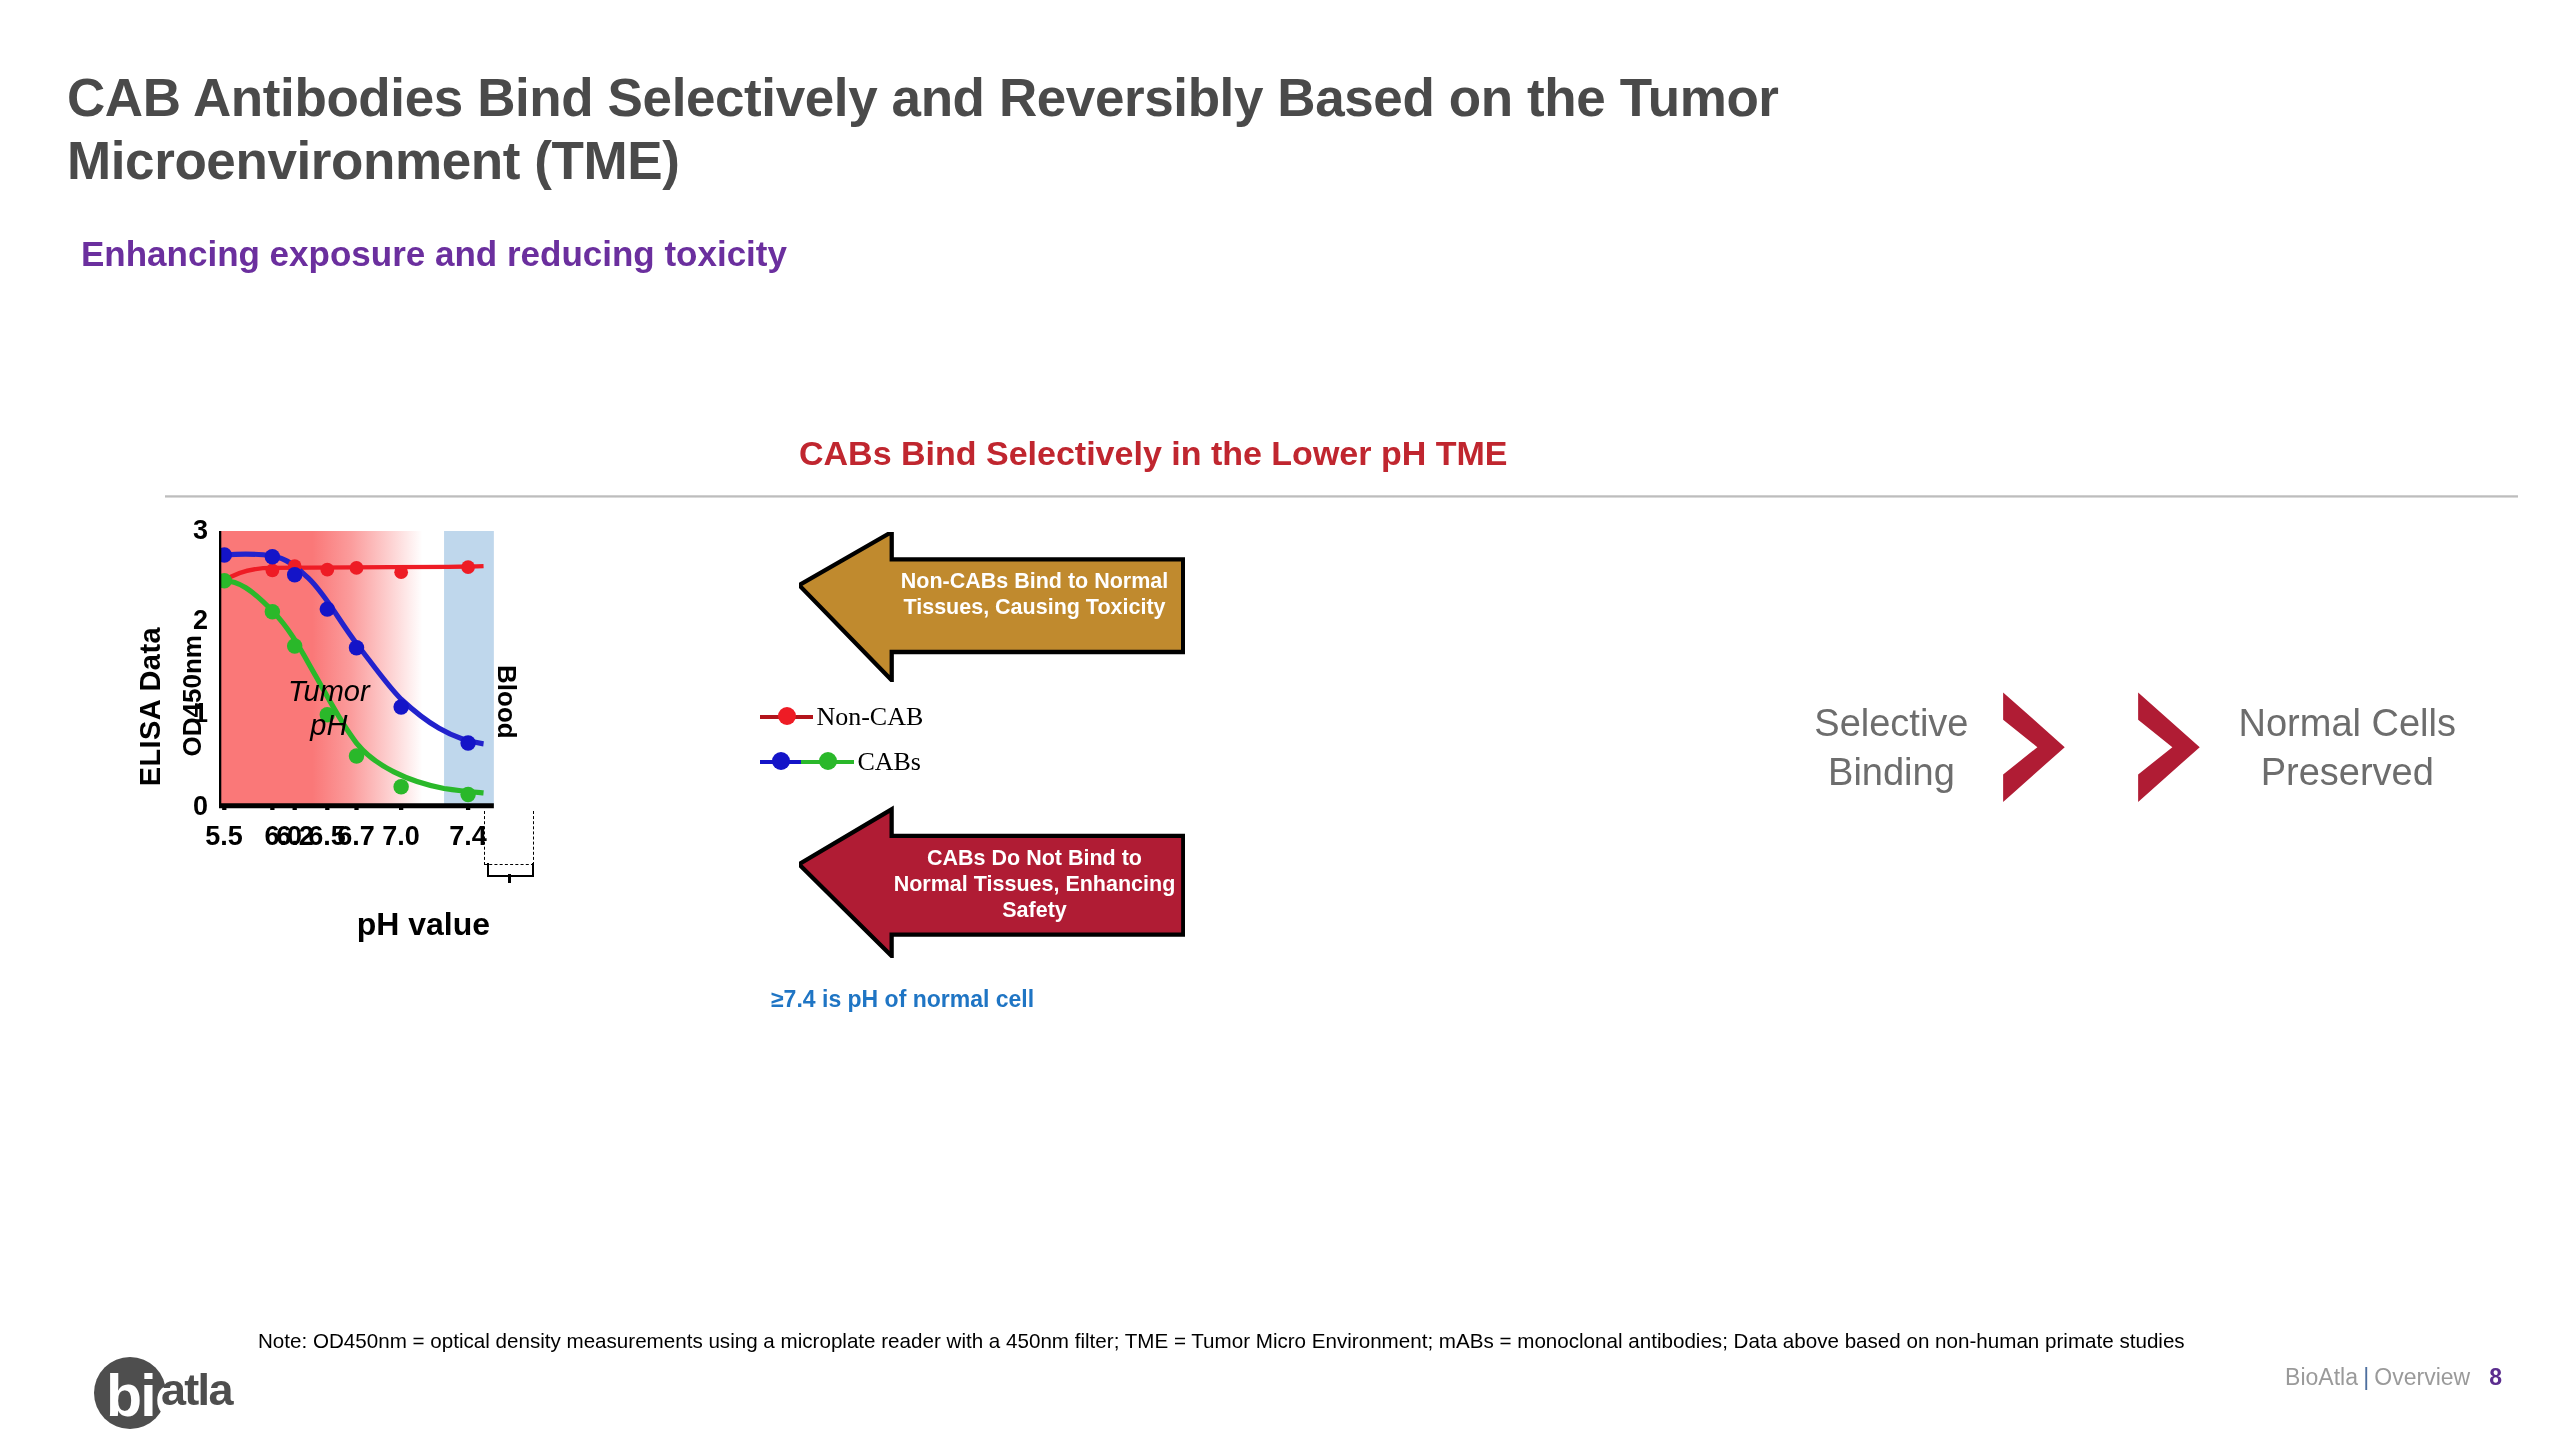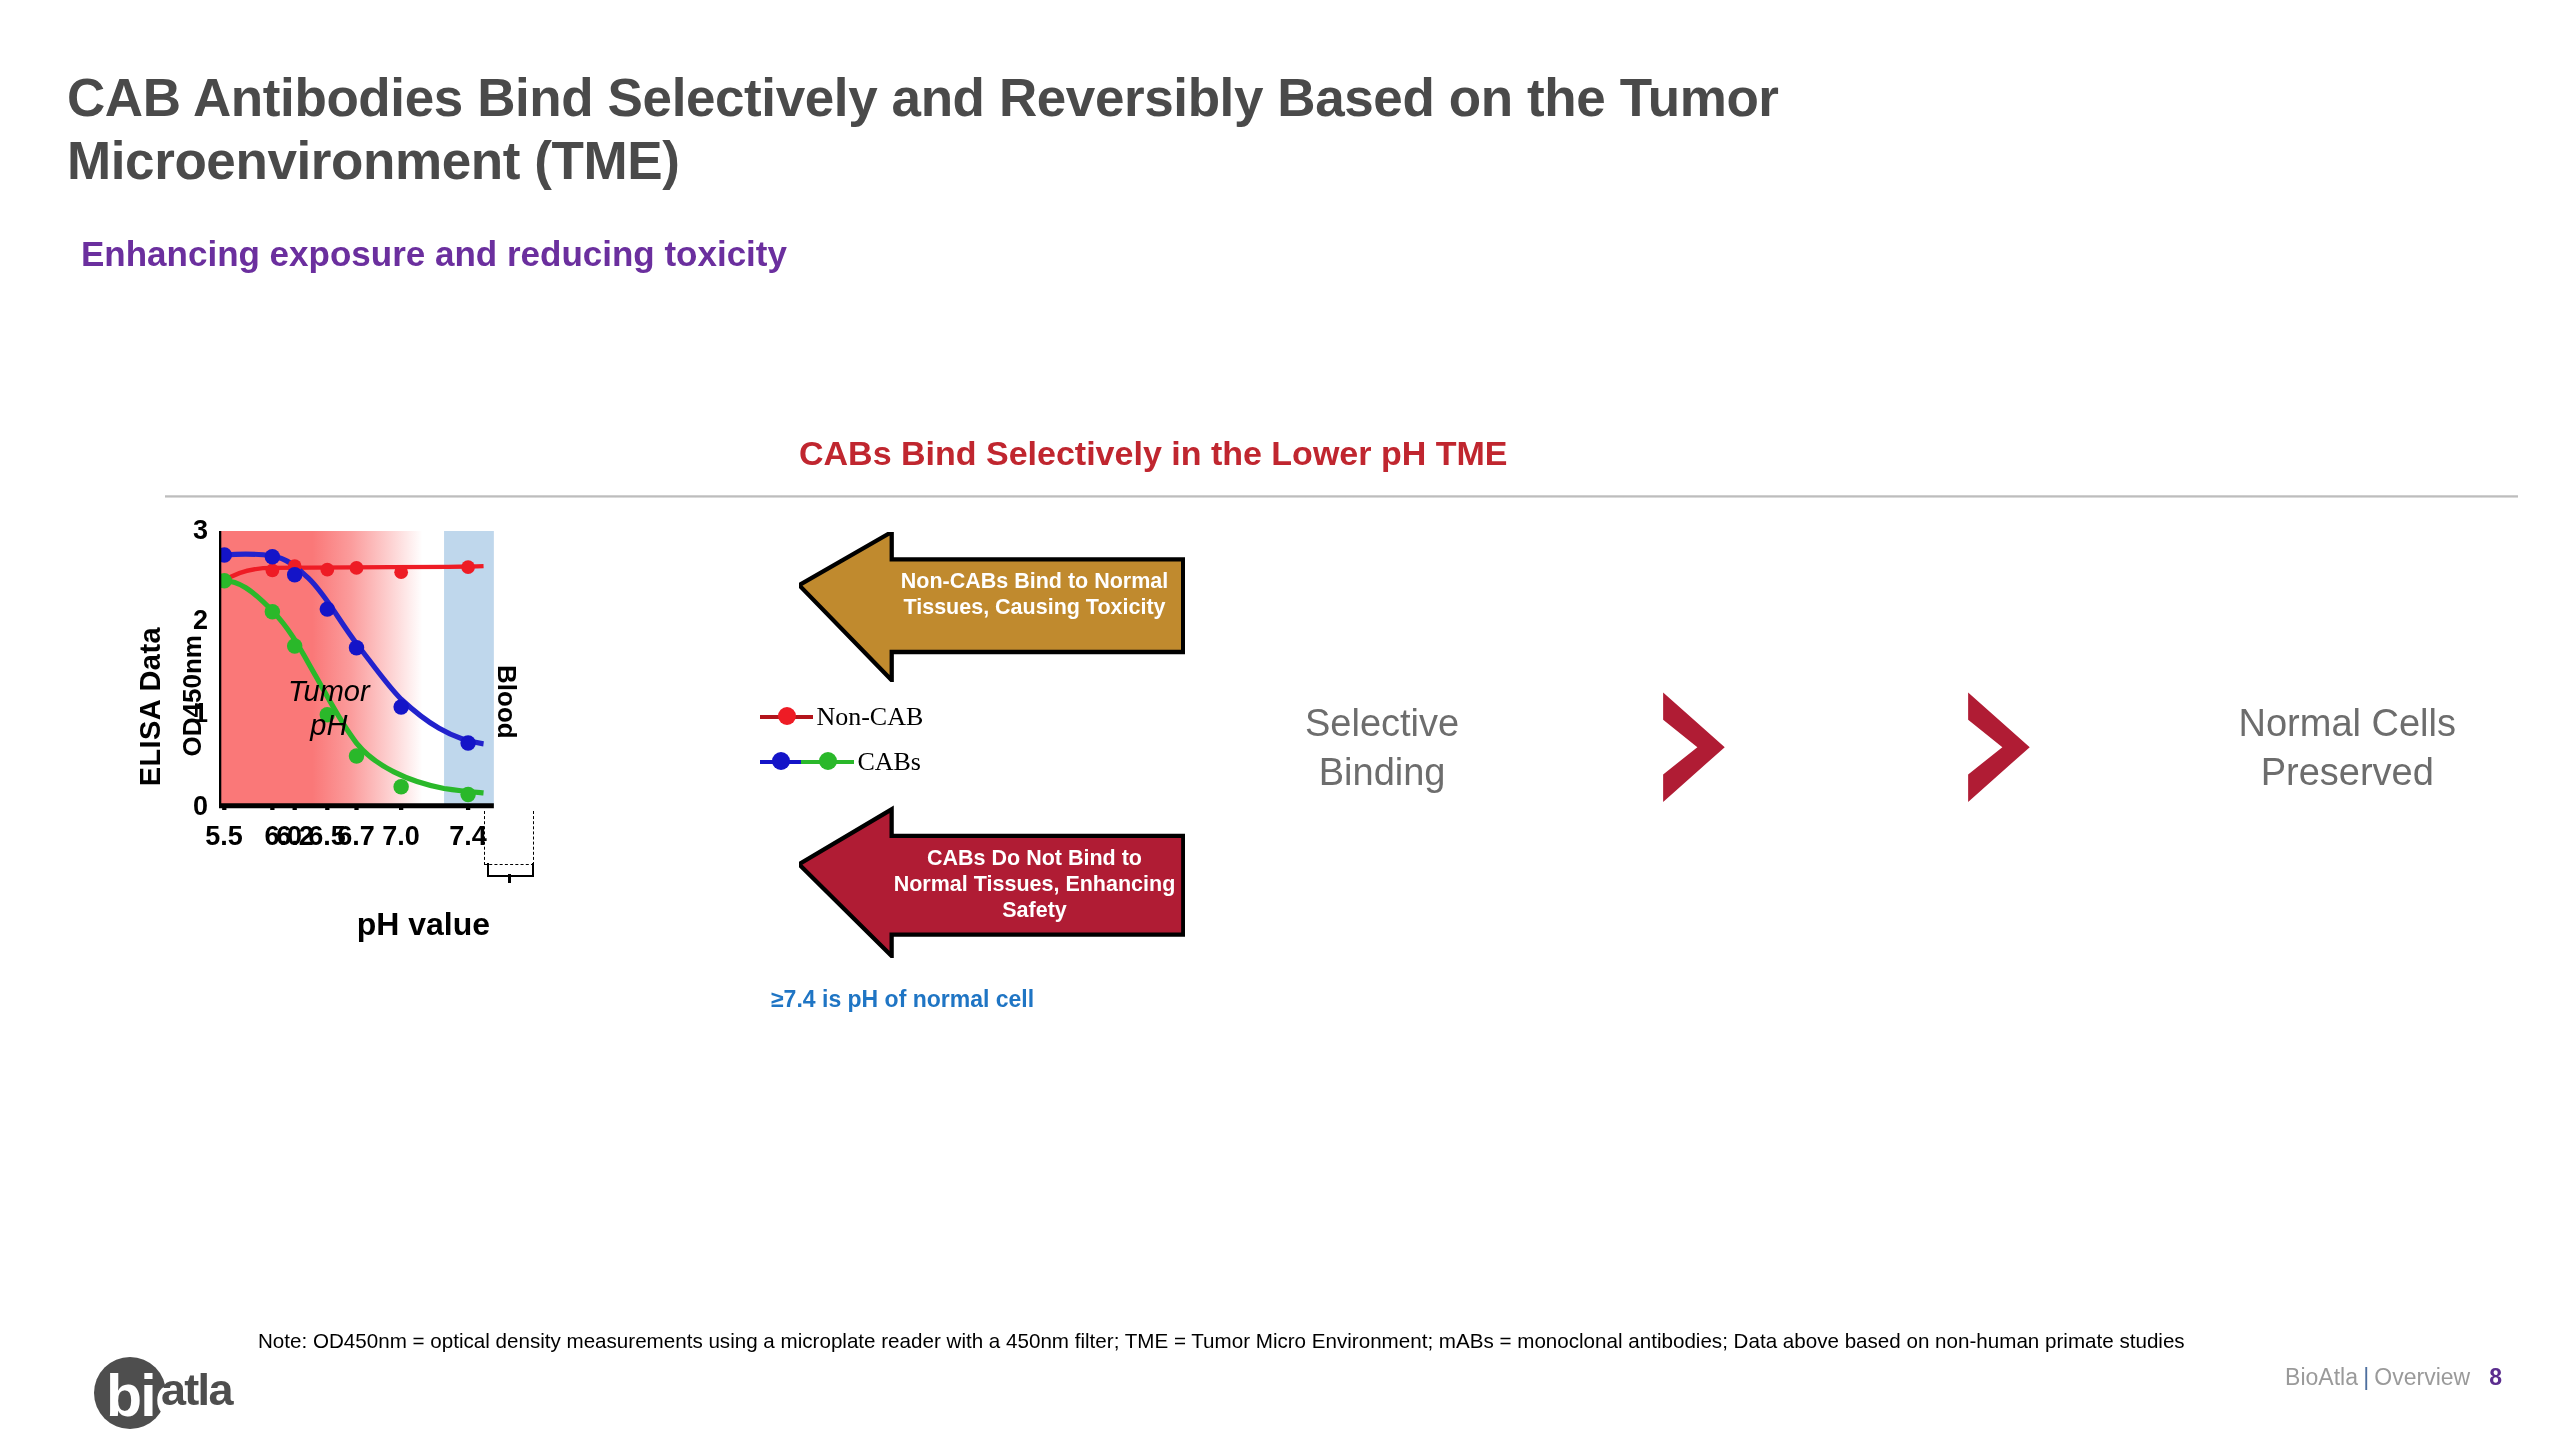--- a/index.html
+++ b/index.html
@@ -233,21 +233,21 @@
 
   
   #flow {
     position: absolute;
     left: 1305px;
     top: 670px;
     width: 1151px;
     height: 155px;
     display: flex;
     align-items: center;
-    justify-content: space-between;
+    justify-content: flex-end;
   }
   .flow-step {
     font-size: 38px;
     line-height: 1.28;
     text-align: center;
     font-weight: normal;
     white-space: nowrap;
   }
   .flow-step.gray { color: #6d6d6d; }
   .flow-step.red  { color: #c8102e; font-weight: bold; }

